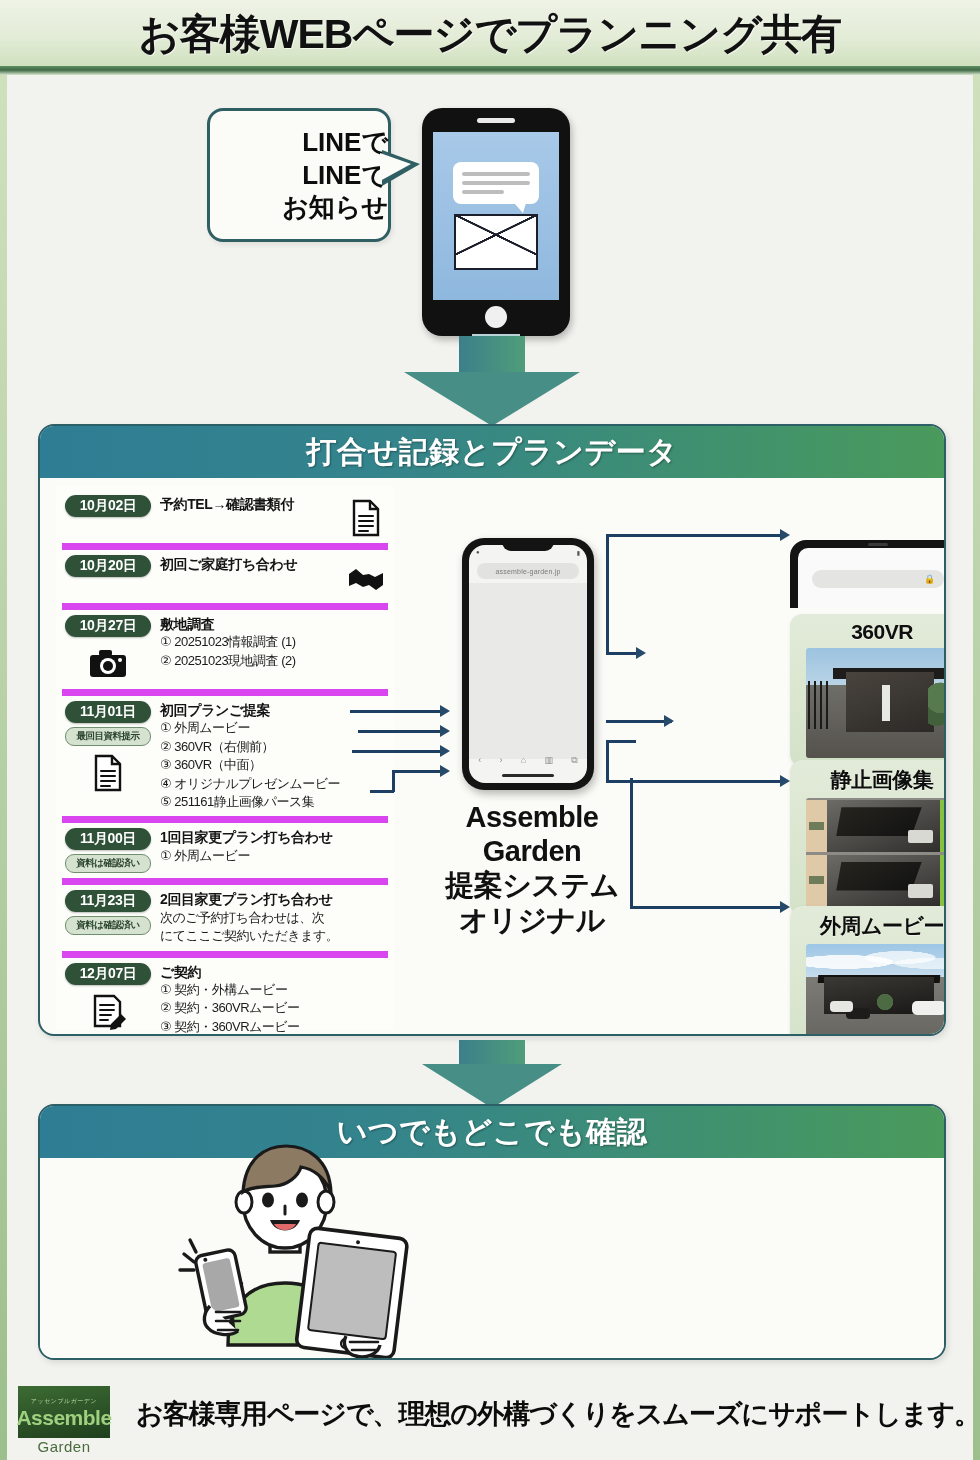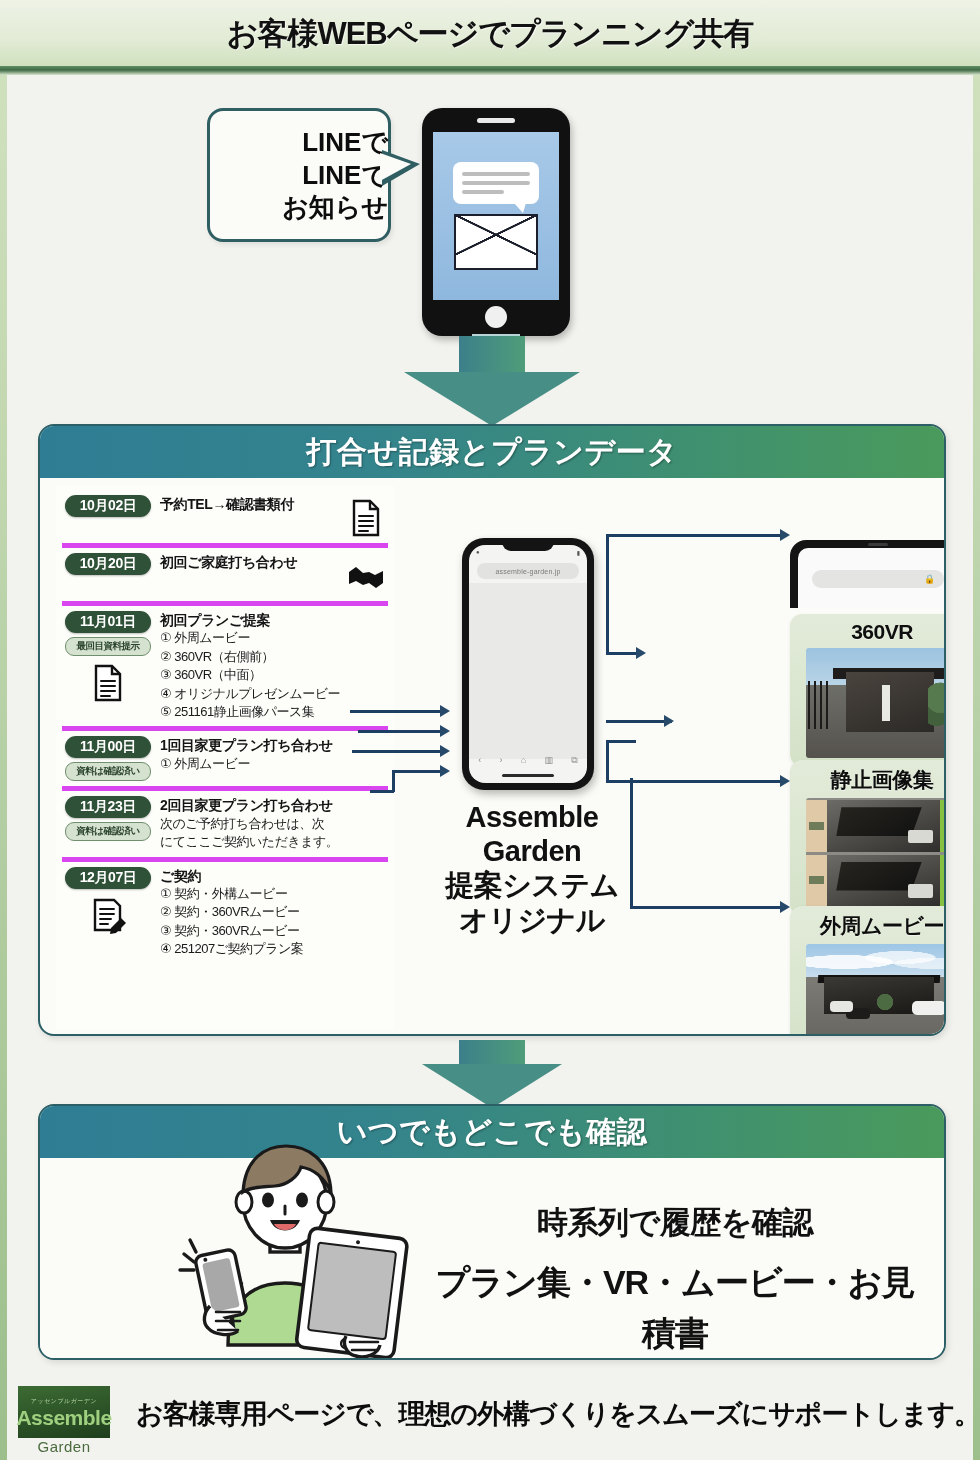--- a/index.html
+++ b/index.html
@@ -11,21 +11,21 @@
   }
   .page{position:relative;width:980px;height:1460px;}
 
   
   .top-header{
     position:absolute;left:0;top:0;width:980px;height:68px;
     background:linear-gradient(180deg,#eef3e6 0%,#e3ecd7 55%,#cfe0bd 100%);
     display:flex;align-items:center;justify-content:center;
   }
   .top-header-title{
-    font-size:31px;font-weight:bold;color:#111;letter-spacing:-1px;
+    font-size:41px;font-weight:bold;color:#111;letter-spacing:-1px;
     text-shadow:1px 1px 0 rgba(255,255,255,.6);
     white-space:nowrap;
   }
   .header-rule{
     position:absolute;left:0;top:66px;width:980px;height:9px;
     background:linear-gradient(180deg,#5f8f63 0%,#3f6a46 45%,#d8e6cd 100%);
   }
 
   
   .bubble{
@@ -136,21 +136,21 @@
   #mid-panel{left:38px;top:424px;width:904px;height:608px;}
   .mid-body{position:relative;width:100%;height:560px;}
 
   
   .timeline{
     position:absolute;left:16px;top:8px;width:338px;height:544px;
     background:#fdfdfa;padding:4px 6px 0 6px;box-sizing:border-box;
   }
   .tl-row{
     position:relative;display:flex;gap:8px;padding:5px 2px 5px 2px;
-    border-bottom:5px solid #d946ef;
+    border-bottom:7px solid #d946ef;
   }
   .tl-row:last-child{border-bottom:none;}
   .tl-left{width:88px;flex:0 0 88px;display:flex;flex-direction:column;align-items:center;gap:4px;}
   .date-pill{
     width:86px;height:22px;border-radius:11px;background:#2e5137;
     display:flex;align-items:center;justify-content:center;
     color:#fff;font-size:14px;font-weight:bold;letter-spacing:-.4px;
     box-shadow:0 1px 2px rgba(0,0,0,.25);
   }
   .sub-pill{
@@ -412,20 +412,37 @@
             <div class="date-pill">10月20日</div>
           </div>
           <div class="tl-right">
             <div class="tl-title">初回ご家庭打ち合わせ</div>
           </div>
           <svg class="tl-icon" viewBox="0 0 40 40">
             <path d="M3 16l7-5 7 6 6-1 6 3 8-4v12l-7 5-7-5-6 2-7-4-7 3z" fill="#111"></path>
           </svg>
         </div>
 
+        <div class="tl-row">
+          <div class="tl-left">
+            <div class="date-pill">10月27日</div>
+            <svg class="tl-icon" viewBox="0 0 40 40">
+              <rect x="2" y="11" width="36" height="22" rx="3" fill="#111"></rect>
+              <rect x="11" y="6" width="13" height="6" rx="2" fill="#111"></rect>
+              <circle cx="20" cy="22" r="8" fill="#fff"></circle>
+                <circle cx="20" cy="22" r="5" fill="#111"></circle>
+              <circle cx="32" cy="16" r="2" fill="#fff"></circle>
+            </svg>
+          </div>
+          <div class="tl-right">
+            <div class="tl-title">敷地調査</div>
+            <div class="tl-sub">① 20251023情報調査 (1)</div>
+            <div class="tl-sub">② 20251023現地調査 (2)</div>
+          </div>
+        </div>
 
         <div class="tl-row">
           <div class="tl-left">
             <div class="date-pill">11月01日</div>
             <div class="sub-pill">最回目資料提示</div>
             <svg class="tl-icon" viewBox="0 0 40 40">
               <path d="M8 3h16l8 8v26H8z" fill="#fff" stroke="#111" stroke-width="2.4"></path>
               <path d="M24 3v8h8" fill="none" stroke="#111" stroke-width="2.4"></path>
               <g stroke="#111" stroke-width="2" stroke-linecap="round">
                 <line x1="13" y1="18" x2="27" y2="18"></line>
@@ -653,24 +670,20 @@
           <rect x="152" y="94" width="98" height="120" rx="8" fill="#fff" stroke="#1a1a1a" stroke-width="3.6"></rect>
           <rect x="162" y="108" width="78" height="88" rx="3" fill="#bdbdbd" stroke="#1a1a1a" stroke-width="2"></rect>
           <circle cx="201" cy="103" r="2" fill="#1a1a1a"></circle>
           <circle cx="201" cy="205" r="4.5" fill="none" stroke="#1a1a1a" stroke-width="2.4"></circle>
         </g>
 
         <path d="M196 196c-4 8 0 18 10 20 10 3 22-2 24-11" fill="#fff" stroke="#1a1a1a" stroke-width="3.4"></path>
         <path d="M200 202h28M202 210h26" stroke="#1a1a1a" stroke-width="2.6" stroke-linecap="round"></path>
       </svg>
 
-      <div class="bot-text">
-        <div class="bot-l1">時系列で履歴を確認</div>
-        <div class="bot-l2">プラン集・VR・ムービー・お見積書</div>
-      </div>
     </div>
   </div>
 
   <div class="footer">
     <div class="logo-box">
       <div class="logo-kana">アッセンブルガーデン</div>
       <div class="logo-name">Assemble</div>
     </div>
     <div class="logo-sub">Garden</div>
     <div class="footer-text">お客様専用ページで、理想の外構づくりをスムーズにサポートします。</div>

